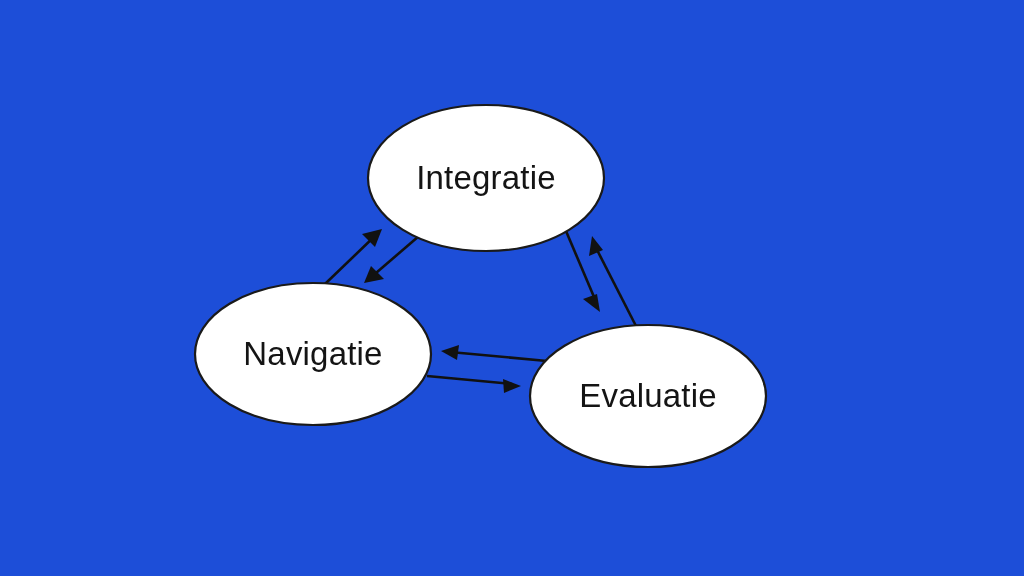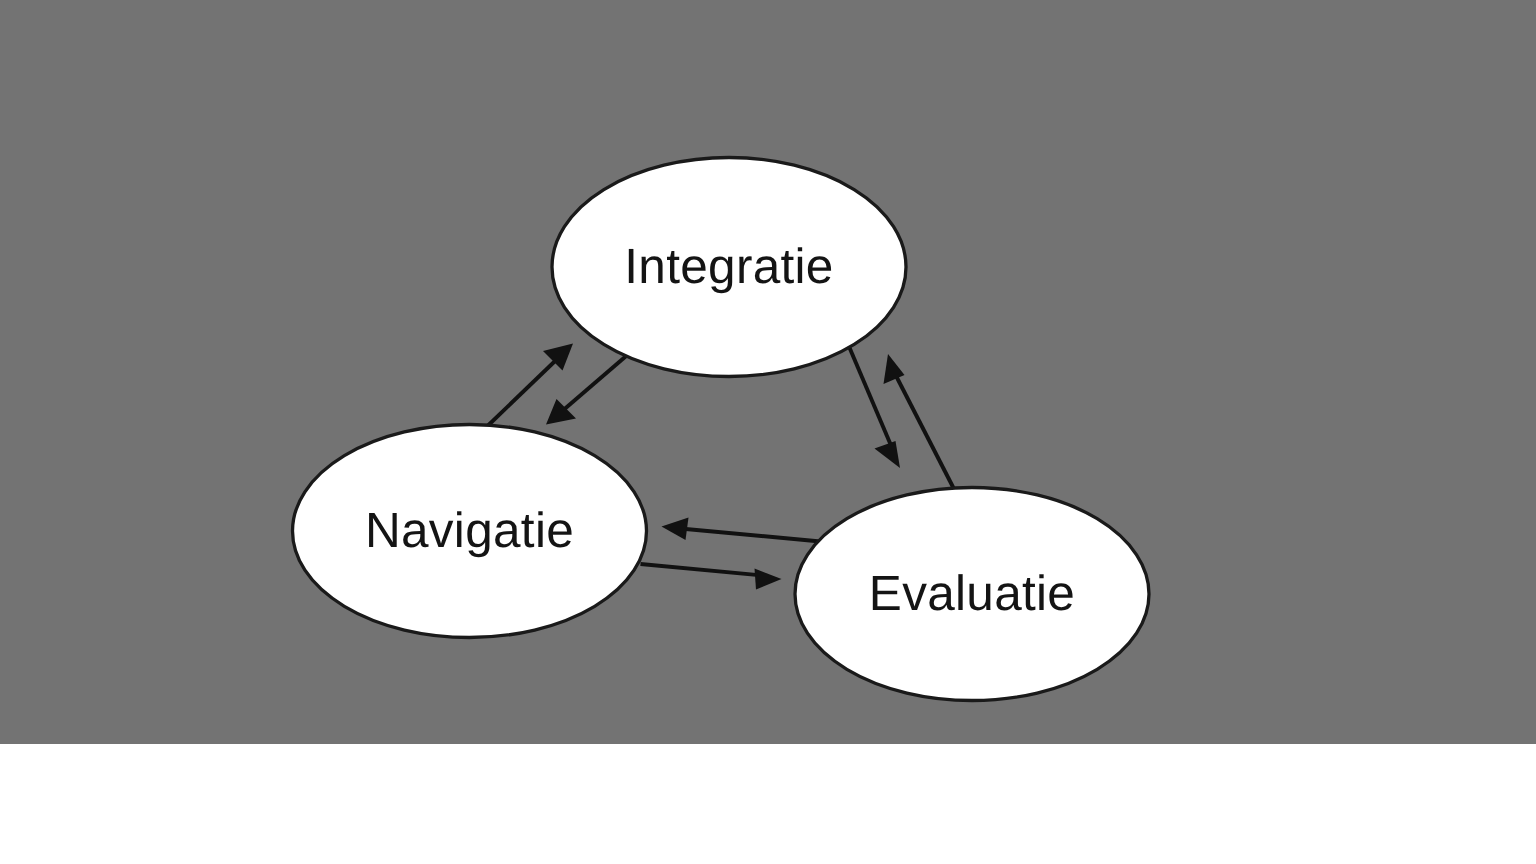--- a/index.html
+++ b/index.html
@@ -10,22 +10,22 @@
   }
   body {
     width: 1024px;
     height: 576px;
     overflow: hidden;
     font-family: "Liberation Sans", sans-serif;
   }
   #diagram-root {
     position: relative;
     width: 1024px;
-    height: 496px;
-    background: #737373;
+    height: 576px;
+    background: #1d4ed8;
     text-decoration: underline;
   }
   svg#diagram-svg {
     display: block;
     width: 1024px;
     height: 576px;
   }
   .node-ellipse {
     fill: #ffffff;
     stroke: #1a1a1a;

